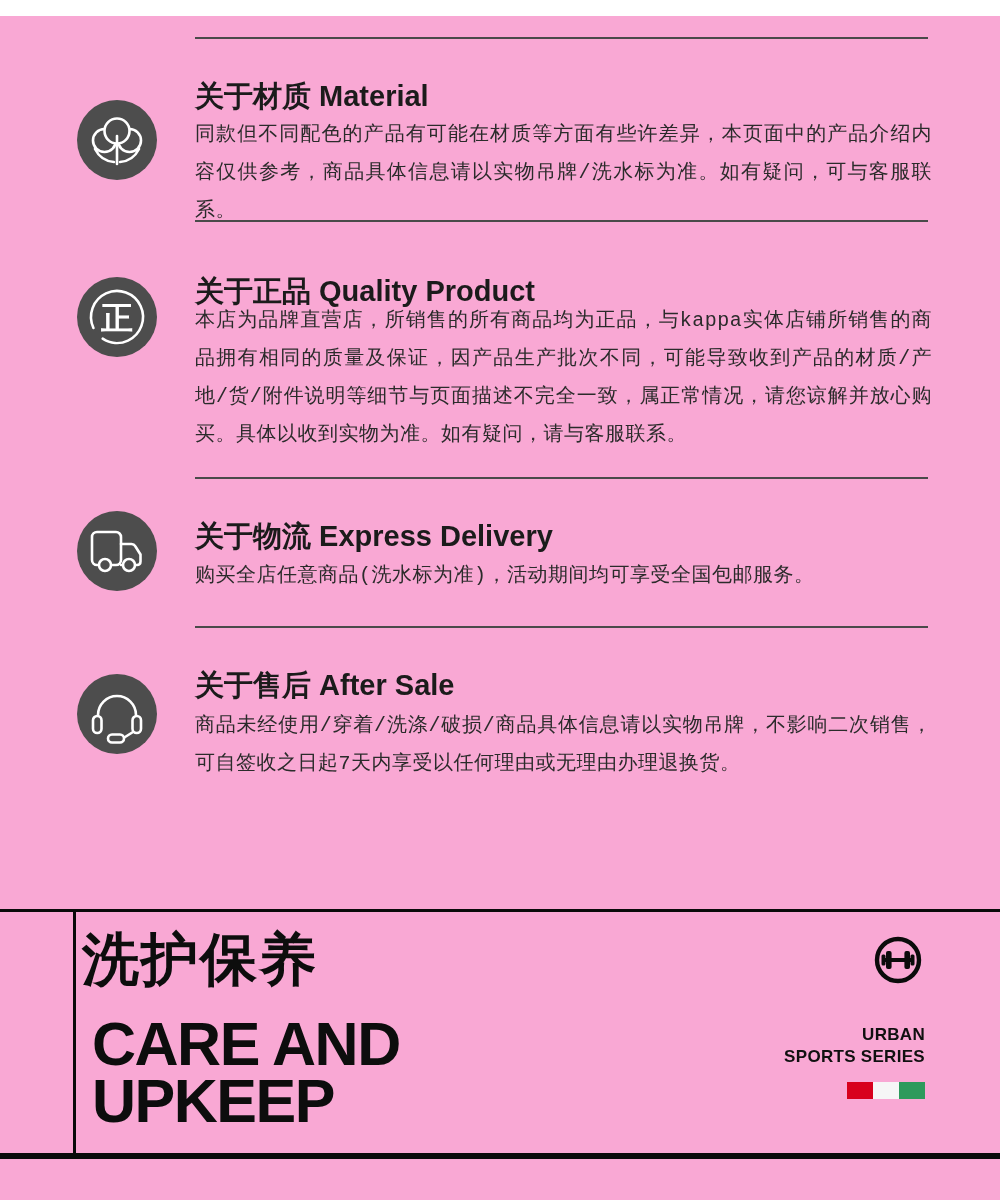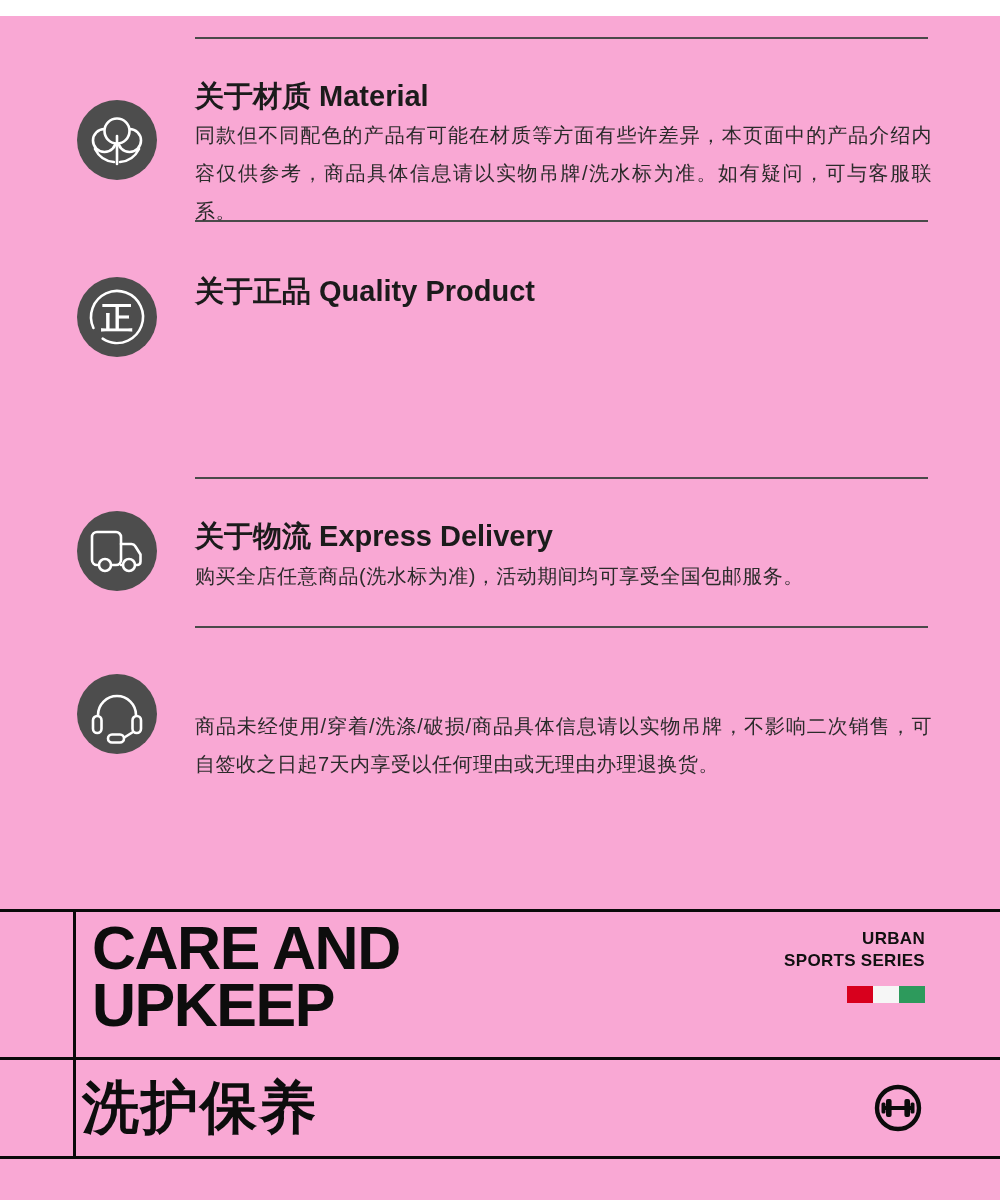--- a/index.html
+++ b/index.html
@@ -13,21 +13,21 @@
   .rule { position:absolute; left:195px; width:733px; height:2px; background:#4a4a4a; }
   .icon-bubble { position:absolute; left:77px; width:80px; height:80px; }
   .sec-title {
     position:absolute; left:195px; width:740px;
     font-size:29px; font-weight:bold; color:#1b1b1b; letter-spacing:0;
     white-space:nowrap;
   }
   .sec-body {
     position:absolute; left:195px; width:737px;
     font-size:20px; line-height:38px; color:#2b2b2b;
-    text-align:justify; letter-spacing:0.5px;
+    text-align:justify; letter-spacing:0.5px;font-family:Liberation Mono, monospace;
   }
   
   .care-frame {
     position:absolute; top:893px; left:0; width:1000px; height:250px;
     border-top:3px solid #0a0a0a; border-bottom:3px solid #0a0a0a;
     display:flex; flex-direction:column;
   }
   .care-row { display:flex; }
   .care-row1 { height:148px; border-bottom:3px solid #0a0a0a; }
   .care-row2 { flex:1; }
@@ -80,20 +80,21 @@
   <div class="sec-body" style="top:100px">同款但不同配色的产品有可能在材质等方面有些许差异，本页面中的产品介绍内容仅供参考，商品具体信息请以实物吊牌/洗水标为准。如有疑问，可与客服联系。</div>
 
   <div class="icon-bubble" style="top:261px">
     <svg width="80" height="80" viewBox="-40 -40 80 80">
       <circle cx="0" cy="0" r="40" fill="#4d4d4d"></circle>
       <circle cx="0" cy="0" r="26" fill="none" stroke="#ffffff" stroke-width="2.6" stroke-linecap="round" stroke-dasharray="148 16" transform="rotate(155)"></circle>
       <text x="0" y="1" text-anchor="middle" dominant-baseline="central" fill="#ffffff" font-size="32" font-weight="bold">正</text>
     </svg>
   </div>
   <div class="sec-title" style="top:256px">关于正品 Quality Product</div>
+  <div class="sec-body" style="top:286px">本店为品牌直营店，所销售的所有商品均为正品，与kappa实体店铺所销售的商品拥有相同的质量及保证，因产品生产批次不同，可能导致收到产品的材质/产地/货/附件说明等细节与页面描述不完全一致，属正常情况，请您谅解并放心购买。具体以收到实物为准。如有疑问，请与客服联系。</div>
 
   <div class="icon-bubble" style="top:495px">
     <svg width="80" height="80" viewBox="-40 -40 80 80">
       <circle cx="0" cy="0" r="40" fill="#4d4d4d"></circle>
       <g stroke="#ffffff" stroke-width="2.6" fill="none" stroke-linejoin="round" stroke-linecap="round">
         <rect x="-25" y="-19" width="29" height="33" rx="5"></rect>
         <path d="M 4 -7 L 14.5 -7 Q 17 -7 18.3 -4.8 L 23.5 3.5 L 23.5 10.5 Q 23.5 14 20 14 L 4 14"></path>
       </g>
       <circle cx="-12" cy="14" r="6" fill="#4d4d4d" stroke="#ffffff" stroke-width="2.6"></circle>
       <circle cx="12" cy="14" r="6" fill="#4d4d4d" stroke="#ffffff" stroke-width="2.6"></circle>
@@ -107,54 +108,55 @@
       <circle cx="0" cy="0" r="40" fill="#4d4d4d"></circle>
       <g stroke="#ffffff" stroke-width="2.6" fill="none" stroke-linecap="round">
         <path d="M -19 7 L -19 1 A 19 19 0 0 1 19 1 L 19 7"></path>
         <line x1="16" y1="18" x2="6.5" y2="24"></line>
       </g>
       <rect x="-24" y="2" width="8.5" height="17" rx="4.2" fill="#4d4d4d" stroke="#ffffff" stroke-width="2.6"></rect>
       <rect x="15.5" y="2" width="8.5" height="17" rx="4.2" fill="#4d4d4d" stroke="#ffffff" stroke-width="2.6"></rect>
       <rect x="-9" y="20.5" width="16" height="8" rx="4" fill="#4d4d4d" stroke="#ffffff" stroke-width="2.6"></rect>
     </svg>
   </div>
+  <div class="sec-title" style="top:650px">关于售后 After Sale</div>
   <div class="sec-body" style="top:691px">商品未经使用/穿着/洗涤/破损/商品具体信息请以实物吊牌，不影响二次销售，可自签收之日起7天内享受以任何理由或无理由办理退换货。</div>
 
   <div class="care-frame">
+    <div class="care-row care-row2">
+      <div class="care-spacer"></div>
+      <div class="care-cell">
+        <div class="care-sub-row">
+          <div class="care-subheading">洗护保养</div>
+        </div>
+        <div class="dumbbell-wrap">
+          <svg width="48" height="48" viewBox="-24 -24 48 48">
+            <circle cx="0" cy="0" r="21" fill="none" stroke="#0b0b0b" stroke-width="4.4"></circle>
+            <line x1="-13" y1="0" x2="13" y2="0" stroke="#0b0b0b" stroke-width="4"></line>
+            <rect x="-12" y="-9" width="5.6" height="18" rx="2" fill="#0b0b0b"></rect>
+            <rect x="6.4" y="-9" width="5.6" height="18" rx="2" fill="#0b0b0b"></rect>
+            <rect x="-16.5" y="-5.5" width="4" height="11" rx="1.5" fill="#0b0b0b"></rect>
+            <rect x="12.5" y="-5.5" width="4" height="11" rx="1.5" fill="#0b0b0b"></rect>
+          </svg>
+        </div>
+      </div>
+    </div>
     <div class="care-row care-row1">
       <div class="care-spacer"></div>
       <div class="care-cell">
         <div class="care-heading">
           <div>CARE AND</div>
           <div>UPKEEP</div>
         </div>
         <div class="series">
           <div>URBAN</div>
           <div>SPORTS SERIES</div>
         </div>
         <div class="flag">
           <span style="background: rgb(216, 0, 29);"></span>
           <span style="background: rgb(246, 246, 246);"></span>
           <span style="background: rgb(45, 154, 92);"></span>
         </div>
       </div>
     </div>
-    <div class="care-row care-row2">
-      <div class="care-spacer"></div>
-      <div class="care-cell">
-        <div class="care-sub-row">
-          <div class="care-subheading">洗护保养</div>
-        </div>
-        <div class="dumbbell-wrap">
-          <svg width="48" height="48" viewBox="-24 -24 48 48">
-            <circle cx="0" cy="0" r="21" fill="none" stroke="#0b0b0b" stroke-width="4.4"></circle>
-            <line x1="-13" y1="0" x2="13" y2="0" stroke="#0b0b0b" stroke-width="4"></line>
-            <rect x="-12" y="-9" width="5.6" height="18" rx="2" fill="#0b0b0b"></rect>
-            <rect x="6.4" y="-9" width="5.6" height="18" rx="2" fill="#0b0b0b"></rect>
-            <rect x="-16.5" y="-5.5" width="4" height="11" rx="1.5" fill="#0b0b0b"></rect>
-            <rect x="12.5" y="-5.5" width="4" height="11" rx="1.5" fill="#0b0b0b"></rect>
-          </svg>
-        </div>
-      </div>
-    </div>
   </div>
 
 </div>
 
 </body></html>

